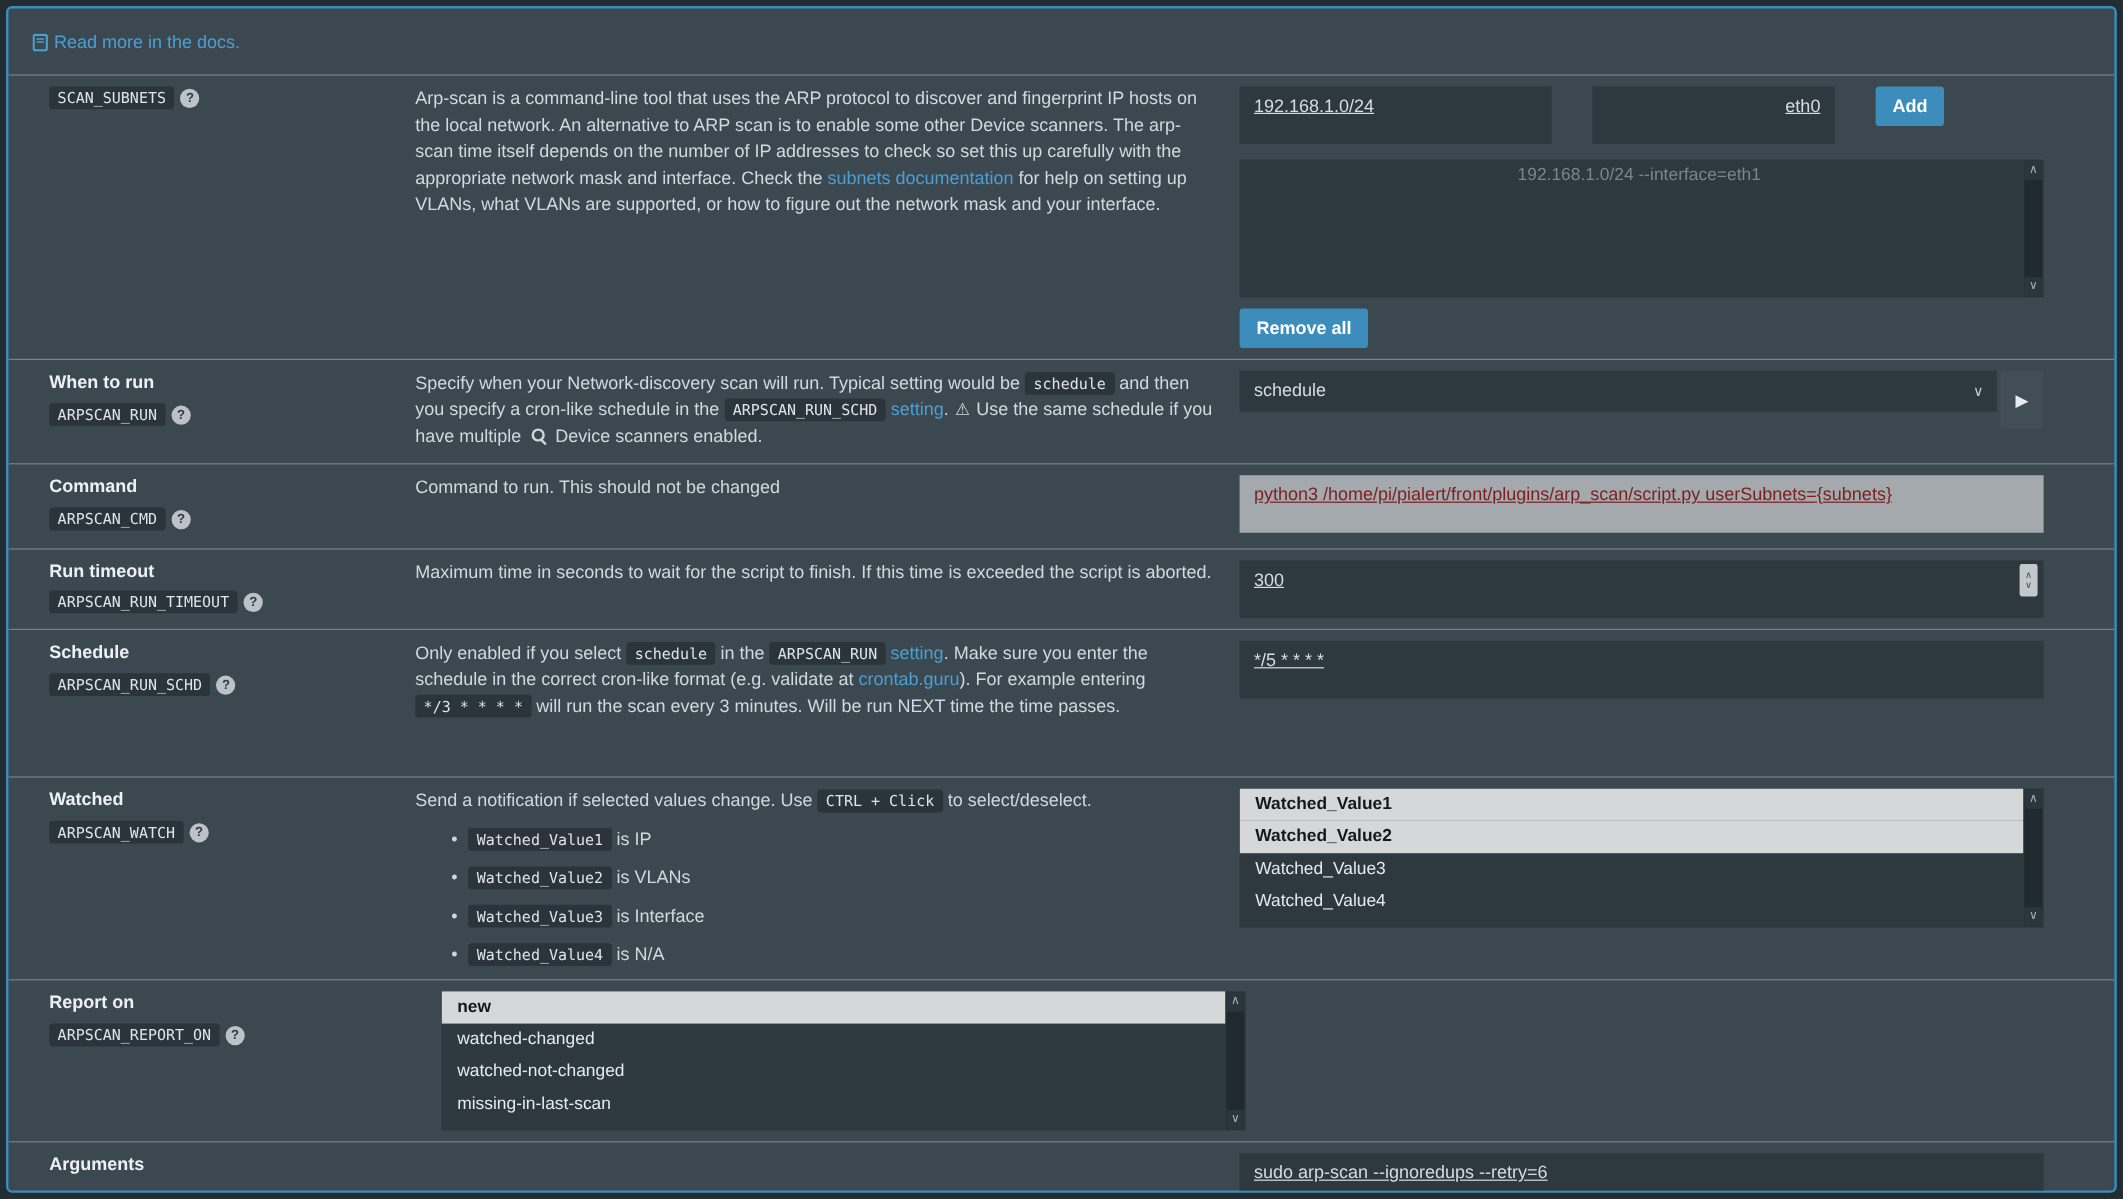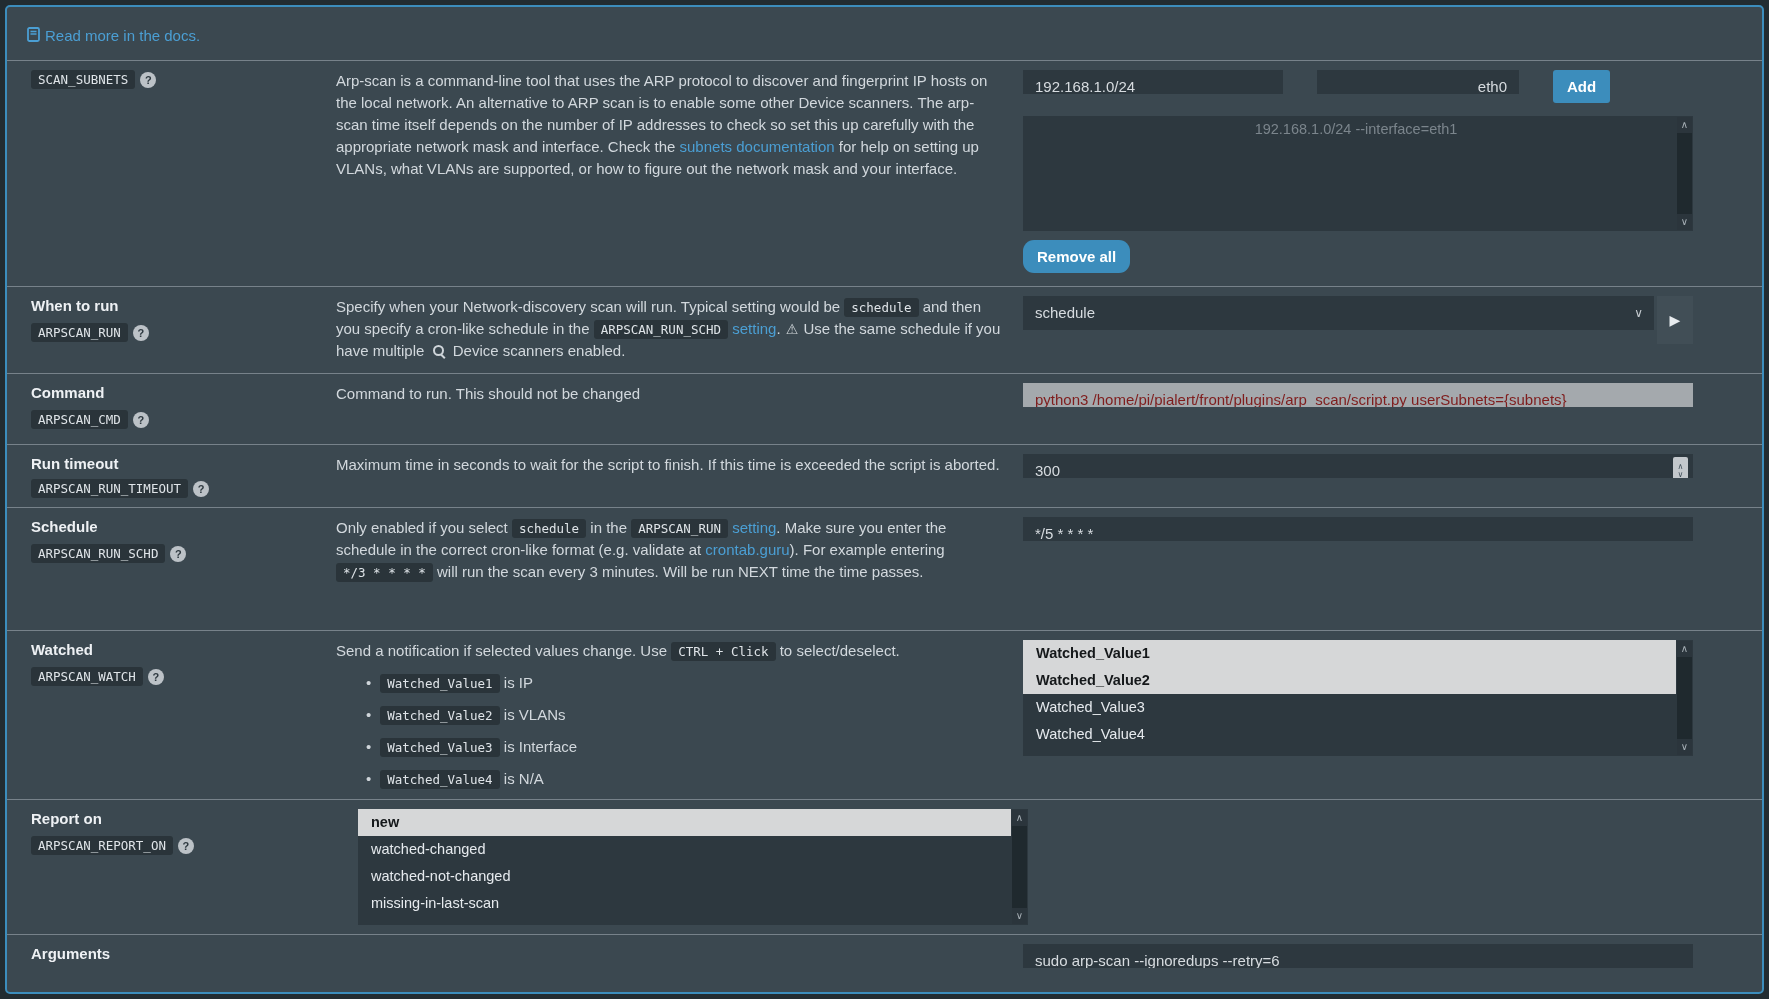--- a/index.html
+++ b/index.html
@@ -26,23 +26,23 @@
   }
   .search-ic{position:relative;width:22px;height:22px;margin-left:30px;flex:none;}
   .search-ic::before{content:'';position:absolute;left:2px;top:2px;width:11px;height:11px;border:3px solid #4b9fd4;border-radius:50%;}
   .search-ic::after{content:'';position:absolute;left:15px;top:15px;width:7px;height:3px;background:#4b9fd4;transform:rotate(45deg);transform-origin:0 0;border-radius:2px;}
   .hdr-title{margin-left:125px;font-size:17px;color:#4b9fd4;}
   .hdr-spacer{flex:1;}
   .toggle{position:relative;width:27px;height:15px;border-radius:8px;background:#3c8dbc;margin-right:28px;flex:none;cursor:pointer;}
   .toggle::after{content:'';position:absolute;left:12px;top:3px;width:9px;height:9px;border-radius:50%;background:#2b3740;}
   
   .docsbar{padding:20px 0 14px 20px;}
-  .doclink{display:inline-flex;gap:5px;color:#4b9fd4;font-size:15px;text-decoration:none;cursor:pointer;}
+  .doclink{display:inline-flex;align-items:center;gap:5px;color:#4b9fd4;font-size:15px;text-decoration:none;cursor:pointer;}
   
-  .row{display:flex;border-top:1px solid #77828a;padding:9px 4px;box-sizing:border-box;}
+  .row{display:flex;border-top:1px solid #77828a;padding:9px 14px;box-sizing:border-box;}
   .col-label{width:325px;flex:none;padding-left:20px;box-sizing:border-box;}
   .col-desc{width:665px;flex:none;font-size:15px;line-height:1.47;}
   .col-input{width:670px;flex:none;margin-left:22px;}
   .row-title{font-weight:700;font-size:15px;color:#eef1f4;margin-bottom:9px;margin-top:1px;}
   .badge-line{display:flex;align-items:center;gap:5px;}
   .code{
     font-family:"DejaVu Sans Mono", monospace;
     font-size:12.5px;
     background:#2a343a;color:#dfe4e8;
     padding:2px 7px;border-radius:3px;
@@ -58,24 +58,24 @@
   .rich-line.bullet{margin:10px 0 0 30px;}
   .bdot{margin-right:9px;color:#cfd5da;}
   .dlink{color:#4b9fd4;text-decoration:none;cursor:pointer;}
   .warn-ic{color:#d5dade;font-size:14px;margin:0 1px;}
   .mag-ic{position:relative;display:inline-block;width:14px;height:13px;margin:0 3px;vertical-align:-1px;}
   .mag-ic::before{content:'';position:absolute;left:1px;top:1px;width:7px;height:7px;border:2px solid #cfd5da;border-radius:50%;}
   .mag-ic::after{content:'';position:absolute;left:10px;top:10px;width:5px;height:2px;background:#cfd5da;transform:rotate(45deg);transform-origin:0 0;}
   
   .tinput{
     background:#2d383f;color:#d7dce0;
-    height:24px;line-height:33px;
+    height:48px;line-height:33px;
     padding:0 12px;font-size:15px;
     box-sizing:border-box;position:relative;
-    white-space:nowrap;overflow:hidden;
+    white-space:nowrap;overflow:hidden;text-decoration:underline;
   }
   .tinput.disabled{background:#a4a9ad;color:#7f1d1d;}
   .btn{
     display:inline-block;background:#3c8dbc;color:#fff;
     font-size:15px;font-weight:700;
     height:33px;line-height:33px;padding:0 14px;
     border:none;border-radius:3px;cursor:pointer;
   }
   .subnet-inputs{display:flex;}
   .in-subnet{width:260px;}
@@ -87,21 +87,21 @@
     padding-right:17px;overflow:hidden;
   }
   .lb-subnets{height:115px;}
   .lb-sm{height:116px;margin-top:0;}
   .option{height:27px;line-height:27px;padding-left:13px;font-size:14.5px;color:#e6eaee;cursor:pointer;white-space:nowrap;overflow:hidden;}
   .option.dim{color:#7b858c;text-align:center;}
   .option.selected{background:#d6d7d8;color:#15181a;font-weight:700;}
   .vscroll{position:absolute;top:1px;right:1px;bottom:1px;width:15px;background:#1f292e;display:flex;flex-direction:column;}
   .sb-btn{height:16px;background:#2b353c;color:#a7b0b6;font-size:10px;line-height:16px;text-align:center;cursor:pointer;flex:none;}
   .sb-track{flex:1;}
-  .btn-remove{margin-top:9px;border-radius:11px;}
+  .btn-remove{margin-top:9px;}
   .selectrow{display:flex;align-items:flex-start;}
   .select{
     flex:1;background:#2d383f;color:#d7dce0;height:34px;line-height:34px;
     padding:0 12px;font-size:15px;position:relative;cursor:pointer;box-sizing:border-box;
   }
   .select .chev{position:absolute;right:11px;top:0;color:#c6ccd1;font-size:12px;}
   .playbox{
     width:36px;height:48px;margin-left:3px;flex:none;
     background:#414e56;display:flex;align-items:center;justify-content:center;
     color:#e8ecef;font-size:14px;cursor:pointer;

